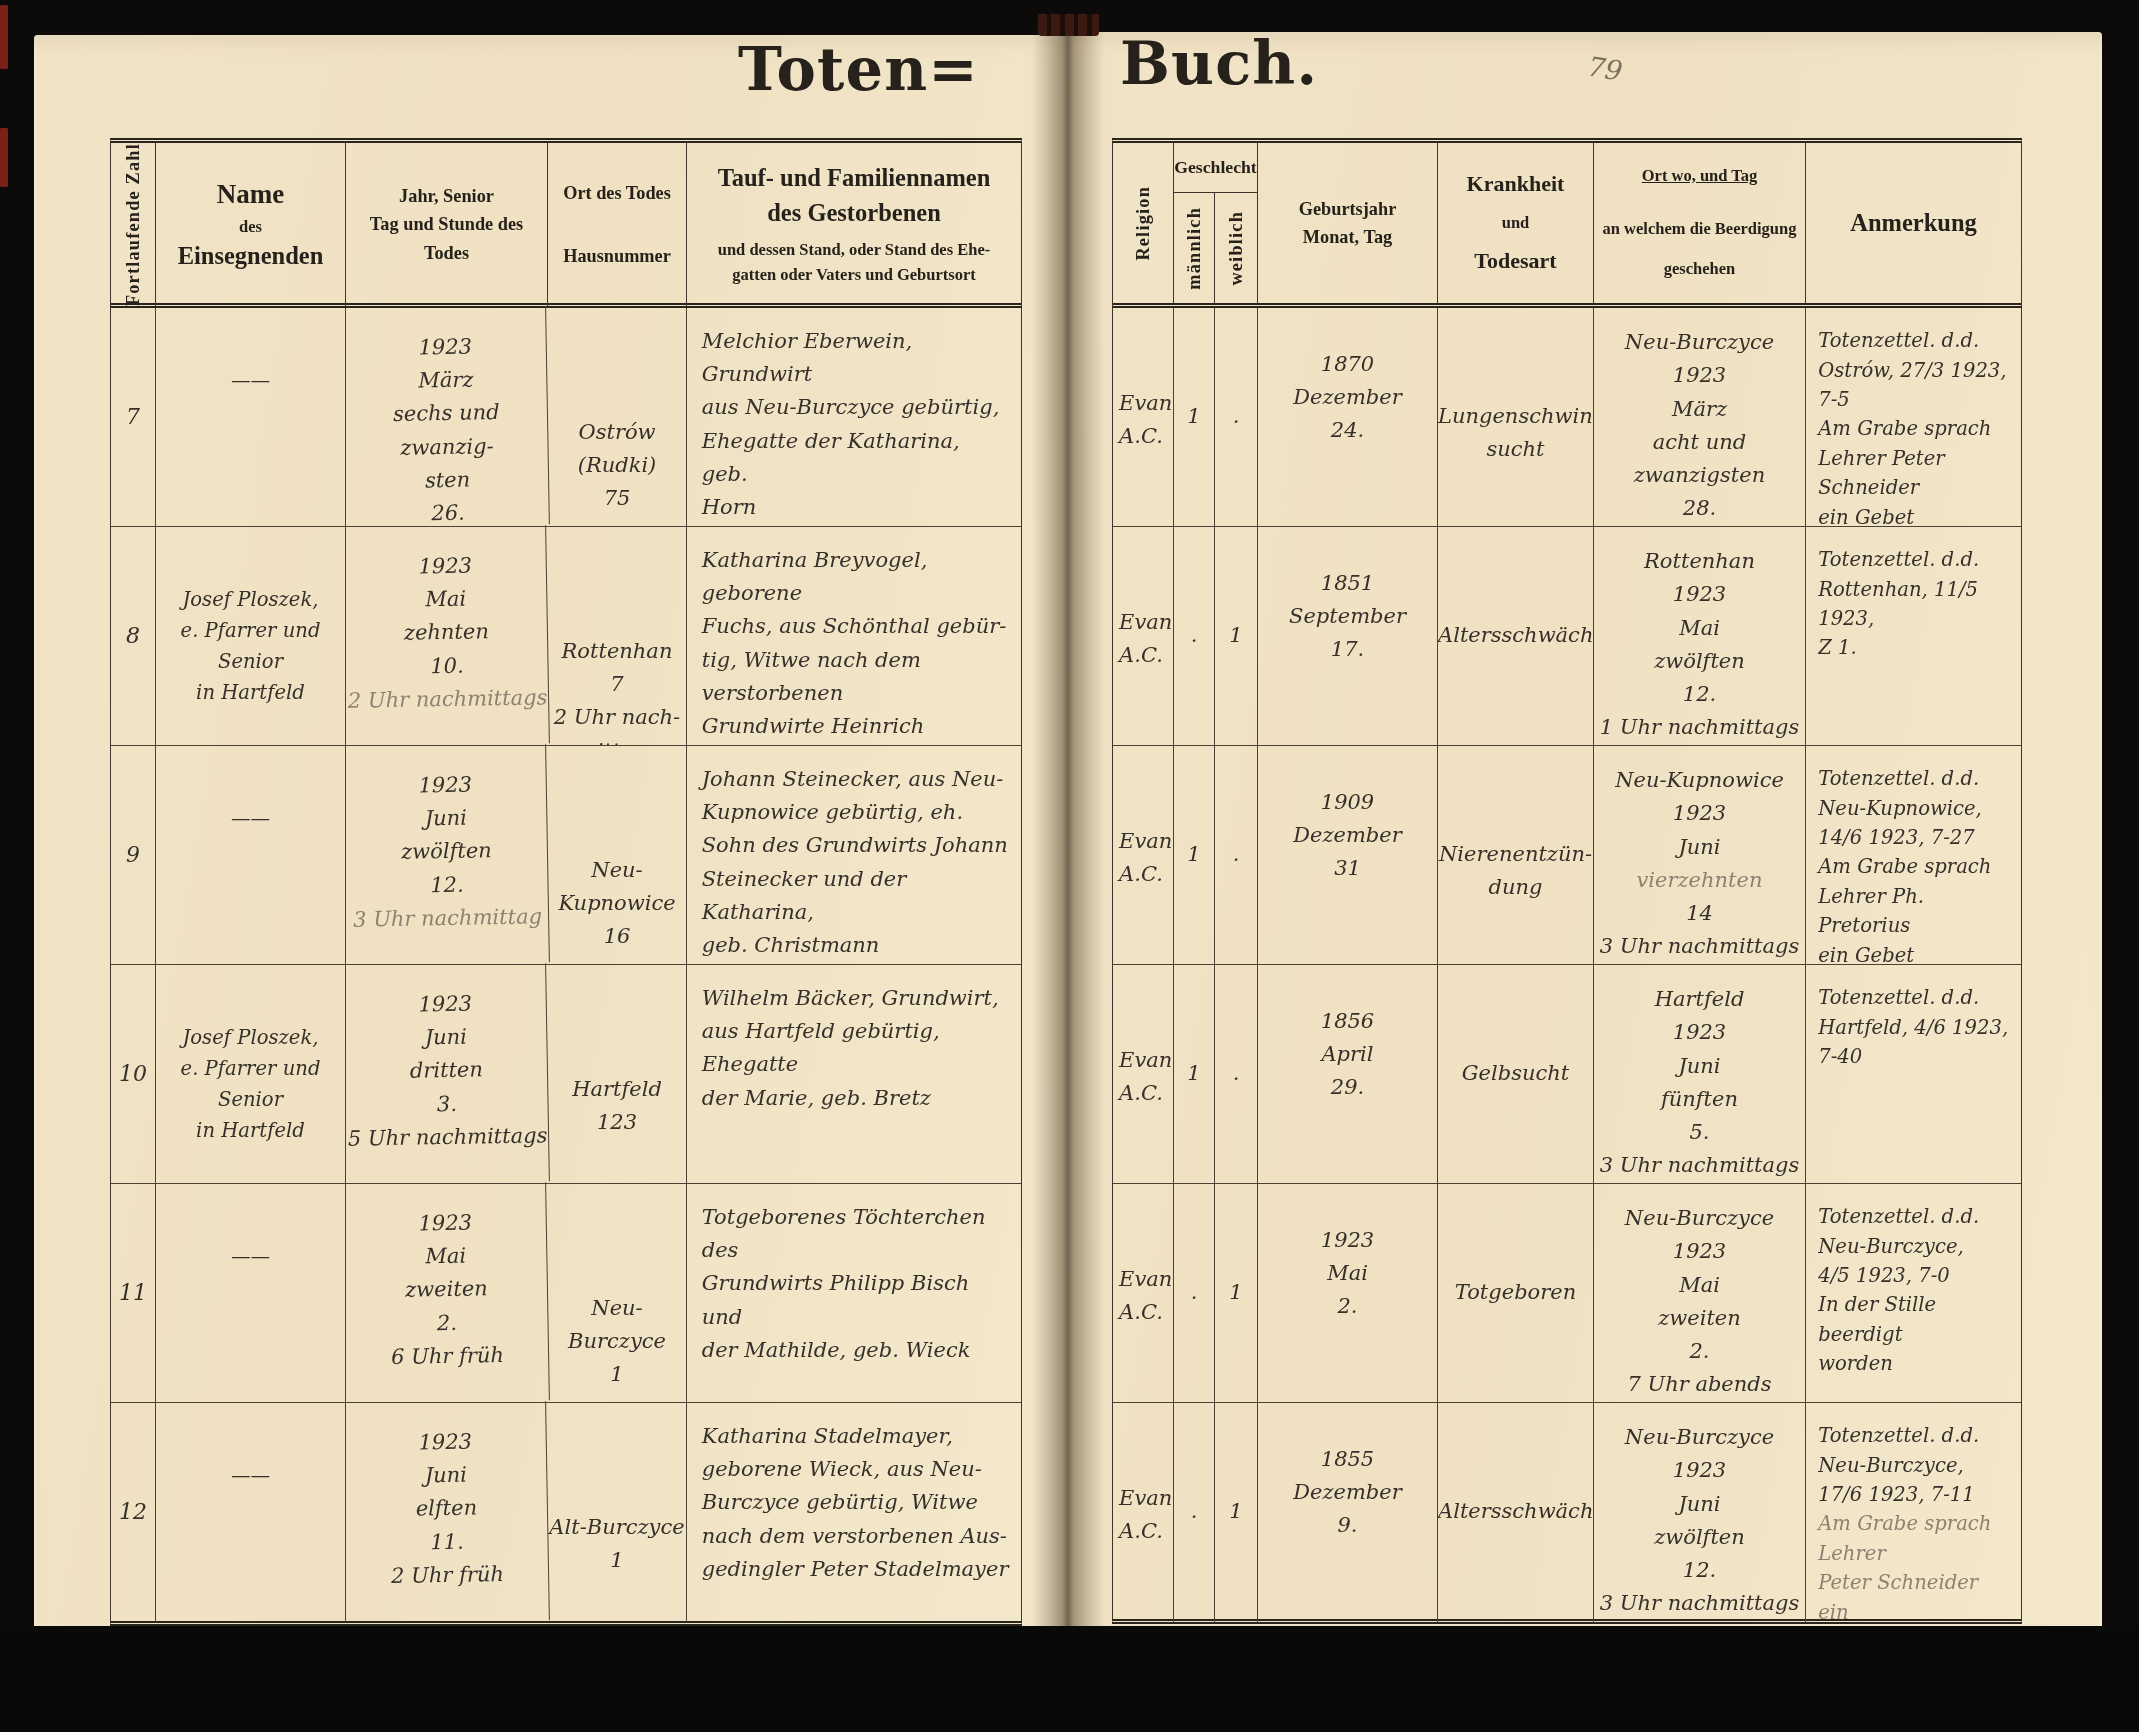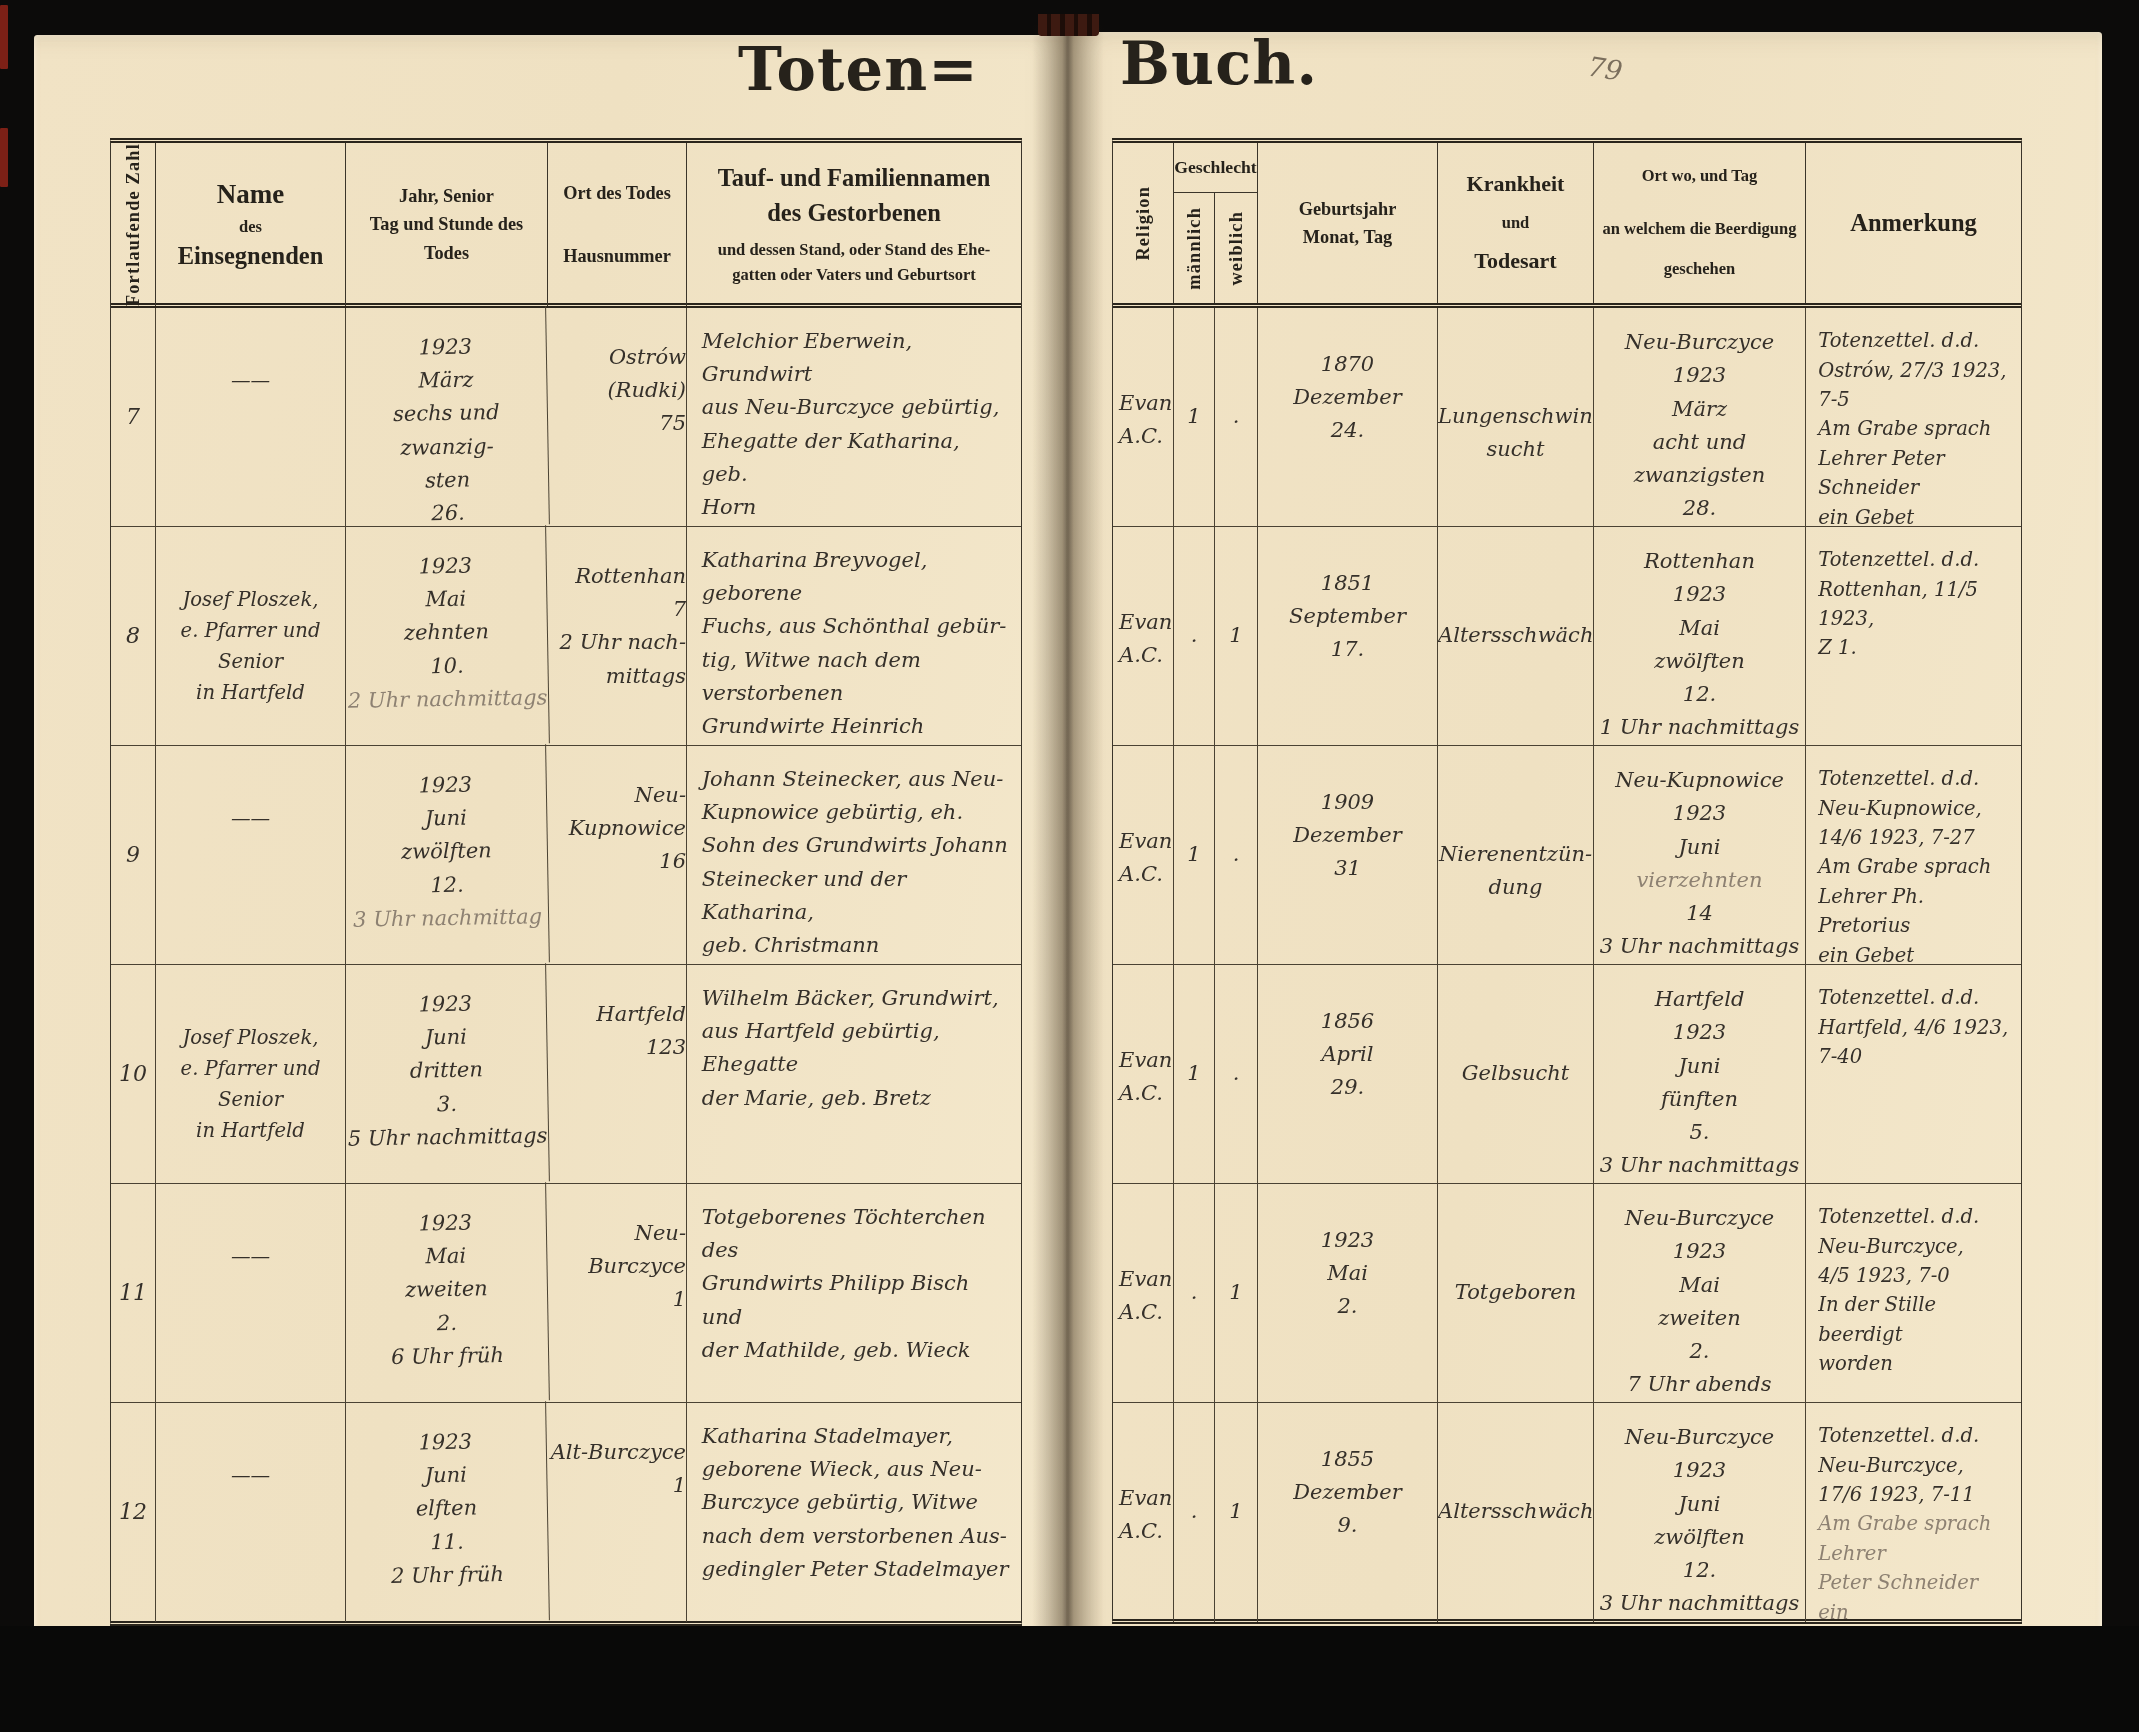--- a/index.html
+++ b/index.html
@@ -56,21 +56,21 @@
   .cell{box-sizing:border-box;border-right:1.2px solid #4a4233;overflow:hidden;}
   .cell:last-child{border-right:none;}
   .hw{font-style:italic;font-size:21px;line-height:1.58;color:#35302a;
       font-family:"DejaVu Serif","Liberation Serif",serif;}
   .pencil{color:#8d8172;}
   .c-zahl{display:flex;align-items:center;justify-content:center;}
   .c-zahl .hw{font-size:22px;}
   .c-name{padding-top:58px;text-align:center;}
   .c-name .hw{font-size:19.6px;}
   .c-datum{padding-top:23px;text-align:center;transform:rotate(-1deg);}
-  .c-ort{padding-top:33px;text-align:right;}
+  .c-ort{padding-top:108px;text-align:center;}
   .c-tauf{padding:17px 11px 0 14.7px;text-align:left;}
   .c-rel{padding:79px 0 0 6.1px;text-align:left;}
   .c-sex{padding-top:92px;text-align:center;}
   .c-geb{padding-top:40px;text-align:center;}
   .c-krank{padding-top:92px;text-align:center;}
   .c-beerd{padding-top:18.3px;text-align:center;}
   .c-anm{padding:18.3px 7.3px 0 12.2px;text-align:left;}
   .c-anm .hw{font-size:19.6px;line-height:1.5;}
 </style>
 </head>
@@ -300,21 +300,21 @@
         <div class="hcell" id="h-geburtsjahr">
           <span class="h-mid" style="font-weight:700;">Geburtsjahr</span>
           <span class="h-mid">Monat, Tag</span>
         </div>
         <div class="hcell" id="h-krankheit">
           <span class="h-big2" style="font-size:22px;">Krankheit</span>
           <span class="h-sm" style="margin:11px 0;">und</span>
           <span class="h-big2" style="font-size:22px;">Todesart</span>
         </div>
         <div class="hcell" id="h-beerdigung">
-          <span class="h-sm" style="margin-bottom:28px;">Ort wo, und Tag</span>
+          <span class="h-sm" style="margin-bottom:28px;text-decoration:underline;">Ort wo, und Tag</span>
           <span class="h-sm" style="margin-bottom:16px;">an welchem die Beerdigung</span>
           <span class="h-sm">geschehen</span>
         </div>
         <div class="hcell" id="h-anmerkung">
           <span class="h-big2">Anmerkung</span>
         </div>
       </div>
       <div class="tbody" id="right-body">
           <div class="trow">
             <div class="cell c-rel">

